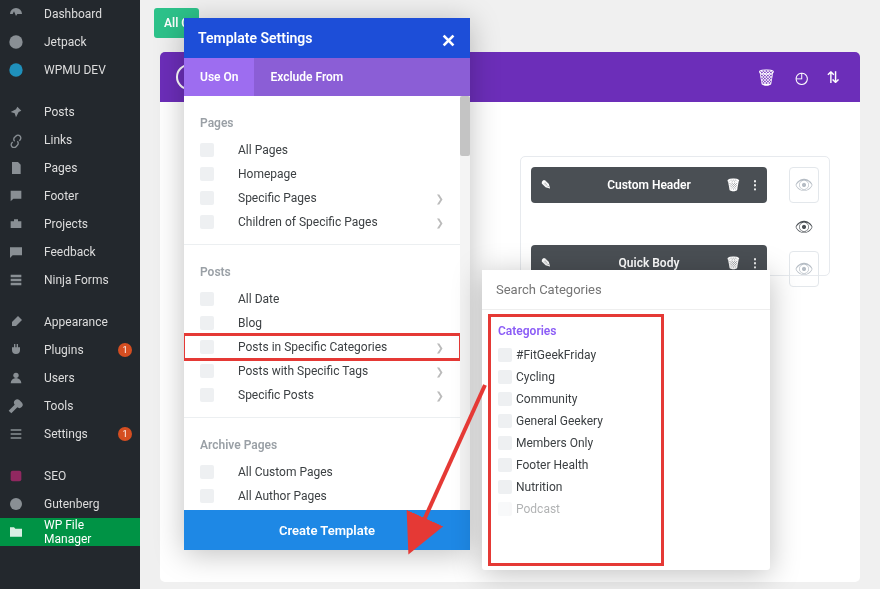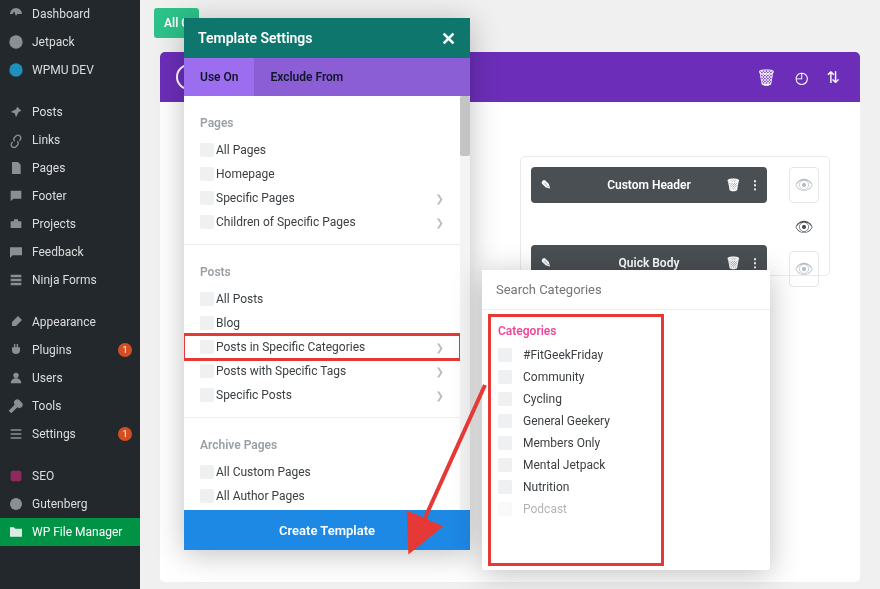--- a/index.html
+++ b/index.html
@@ -1,60 +1,60 @@
 <!DOCTYPE html>
 <html><head>
 <meta charset="utf-8">
 <style>
 *{box-sizing:border-box;margin:0;padding:0;font-family:-apple-system,BlinkMacSystemFont,"Segoe UI",Roboto,Helvetica,Arial,sans-serif;}
 body{background:#f0f0f0;overflow:hidden;width:880px;height:589px;position:relative;}
 .sidebar{position:absolute;left:0;top:0;width:140px;height:589px;background:#23282d;color:#ddd;font-size:12px;overflow:hidden;}
-.sbi{display:flex;align-items:center;height:28px;padding:0 8px;cursor:pointer;gap:8px;}
+.sbi{display:flex;align-items:center;height:28px;padding:0 8px;cursor:pointer;gap:20px;}
 .sbi.spacer{height:14px;}
 .sbi .ic{width:16px;height:16px;display:flex;align-items:center;justify-content:center;opacity:.85;}
 .sbi svg{width:16px;height:16px;fill:#9ba2a7;}
 .sbi .badge{width:14px;height:14px;border-radius:50%;background:#d54e21;color:#fff;font-size:9px;display:flex;align-items:center;justify-content:center;margin-left:auto;}
 .allcat{position:absolute;top:8px;left:154px;height:30px;background:#2dc28a;color:#fff;font-size:12px;font-weight:600;padding:0 10px;border-radius:3px;display:flex;align-items:center;}
 .purplebar{position:absolute;left:160px;top:52px;width:700px;height:50px;background:#6c2eb9;border-radius:5px 5px 0 0;display:flex;align-items:center;}
 .purplebar .dlogo{width:26px;height:26px;border-radius:50%;border:2px solid #fff;color:#fff;display:flex;align-items:center;justify-content:center;margin-left:16px;font-weight:700;font-size:14px;}
 .purplebar .rightico{margin-left:auto;display:flex;gap:18px;padding-right:20px;}
 .purplebar .rightico span{color:#fff;font-size:16px;}
 .whitecard{position:absolute;left:160px;top:102px;width:700px;height:480px;background:#fff;border-radius:0 0 5px 5px;}
 
 .dlg{position:absolute;left:184px;top:18px;width:286px;background:#fff;box-shadow:0 4px 30px rgba(0,0,0,.25);border-radius:3px;z-index:50;}
-.dlg-head{height:40px;background:#0f766e;display:flex;align-items:center;justify-content:space-between;padding:0 14px;color:#fff;font-weight:600;font-size:14px;}
+.dlg-head{height:40px;background:#1d4ed8;display:flex;justify-content:space-between;padding:12px 14px;color:#fff;font-weight:600;font-size:14px;}
 .dlg-tabs{height:38px;background:#8b5ed6;display:flex;}
-.dlg-tab{padding:0 16px;display:flex;align-items:center;color:#0f172a;font-size:12px;font-weight:600;}
+.dlg-tab{padding:0 16px;display:flex;align-items:center;color:#ffffff;font-size:12px;font-weight:600;}
 .dlg-tab.active{background:#9d6df0;}
 .dlg-body{height:454px;overflow:hidden;position:relative;}
 .dlg-scroll{position:absolute;inset:0;overflow-y:hidden;padding:10px 0 0 0;}
 .secthdr{font-size:12px;color:#9aa0a6;font-weight:600;padding:10px 16px 8px;}
-.opt{display:flex;align-items:center;height:24px;padding:0 16px 0 16px;gap:2px;font-size:12px;color:#3c4043;position:relative;}
+.opt{display:flex;align-items:center;height:24px;padding:0 16px 0 16px;gap:24px;font-size:12px;color:#3c4043;position:relative;}
 .opt .chk{width:14px;height:14px;background:#eef0f2;border-radius:2px;flex:none;}
 .opt .arr{margin-left:auto;color:#bbb;font-size:10px;}
 .opt.hl{outline:3px solid #e53935;outline-offset:-1px;}
 .divider{height:1px;background:#eceff1;margin:10px 0;}
 .createbtn{position:absolute;left:0;right:0;bottom:0;height:40px;background:#1e88e5;color:#fff;font-weight:600;font-size:13px;display:flex;align-items:center;justify-content:center;}
 .scrolltrack{position:absolute;right:0;top:0;width:10px;height:100%;background:#f4f4f4;}
 .scrollthumb{position:absolute;right:0;top:0;width:10px;height:60px;background:#c4c4c4;border-radius:2px;}
 
 .slot{position:absolute;height:36px;border-radius:4px;display:flex;align-items:center;}
 .slot.dark{background:#4a4f54;color:#fff;font-size:12px;font-weight:600;justify-content:center;}
 .slot .pen{position:absolute;left:10px;color:#fff;}
 .slot .tools{position:absolute;right:6px;display:flex;align-items:center;gap:8px;}
 .addfoot{border:1px dashed #cfd4da;color:#9aa2aa;font-weight:600;font-size:12px;justify-content:center;}
 .eyebox{width:30px;height:36px;border-radius:4px;display:flex;align-items:center;justify-content:center;color:#b5bcc4;font-size:15px;}
 .eyebox.bord{border:1px solid #e3e7eb;}
 
 .catpop{position:absolute;left:482px;top:270px;width:288px;background:#fff;box-shadow:0 4px 30px rgba(0,0,0,.25);border-radius:3px;z-index:60;}
 .catpop input{width:100%;height:40px;border:none;border-bottom:1px solid #eee;padding:0 14px;font-size:13px;outline:none;}
 .catbody{position:relative;padding:8px 0 0;height:260px;overflow:hidden;}
 .catred{position:absolute;left:6px;top:4px;width:176px;height:252px;border:3px solid #e53935;pointer-events:none;}
-.cathdr{font-size:12px;color:#ec4899;font-weight:600;padding:6px 16px;}
-.catopt{display:flex;align-items:center;gap:11px;height:22px;padding:0 16px;font-size:12px;color:#3c4043;}
+.cathdr{font-size:12px;color:#8b5cf6;font-weight:600;padding:6px 16px;}
+.catopt{display:flex;align-items:center;gap:4px;height:22px;padding:0 16px;font-size:12px;color:#3c4043;}
 .catopt .chk{width:14px;height:14px;background:#eef0f2;border-radius:2px;}
 
 .arrow{position:absolute;z-index:70;pointer-events:none;}
 </style>
 </head>
 <body>
 
 <div class="sidebar">
   <div class="sbi">
       <span class="ic">
@@ -284,21 +284,21 @@
         </div>
       <div class="opt">
           <span class="chk"></span>
           <span>Children of Specific Pages</span>
           <span class="arr">❯</span>
         </div>
       <div class="divider"></div>
       <div class="secthdr">Posts</div>
       <div class="opt">
           <span class="chk"></span>
-          <span>All Posts</span>
+          <span>All Date</span>
         </div>
       <div class="opt">
           <span class="chk"></span>
           <span>Blog</span>
         </div>
       <div class="opt hl">
           <span class="chk"></span>
           <span>Posts in Specific Categories</span>
           <span class="arr">❯</span>
         </div>
@@ -351,37 +351,37 @@
   <input type="text" placeholder="Search Categories" style="">
   <div class="catbody">
     <div class="catred"></div>
     <div class="cathdr">Categories</div>
     <div class="catopt">
         <span class="chk"></span>
         <span>#FitGeekFriday</span>
       </div>
     <div class="catopt">
         <span class="chk"></span>
+        <span>Cycling</span>
+      </div>
+    <div class="catopt">
+        <span class="chk"></span>
         <span>Community</span>
       </div>
     <div class="catopt">
         <span class="chk"></span>
-        <span>Cycling</span>
-      </div>
-    <div class="catopt">
-        <span class="chk"></span>
         <span>General Geekery</span>
       </div>
     <div class="catopt">
         <span class="chk"></span>
         <span>Members Only</span>
       </div>
     <div class="catopt">
         <span class="chk"></span>
-        <span>Mental Jetpack</span>
+        <span>Footer Health</span>
       </div>
     <div class="catopt">
         <span class="chk"></span>
         <span>Nutrition</span>
       </div>
     <div class="catopt" style="opacity:.4">
         <span class="chk"></span>
         <span>Podcast</span>
       </div>
   </div>

